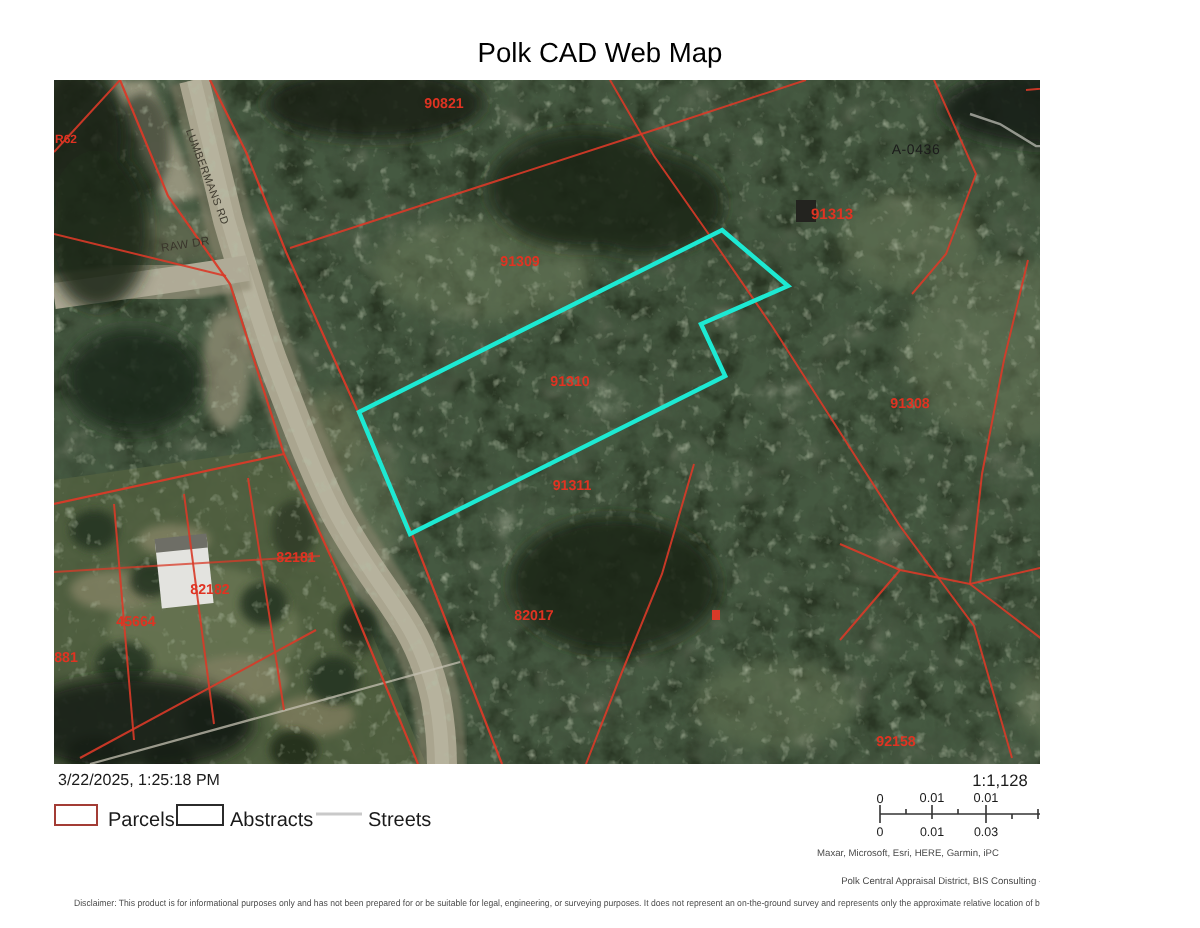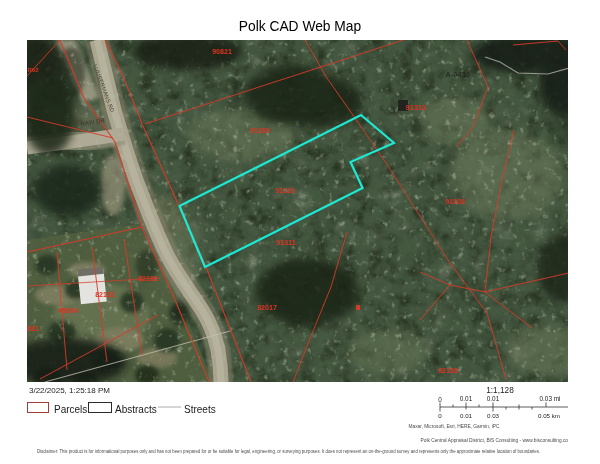--- a/index.html
+++ b/index.html
@@ -1,16 +1,16 @@
 <!DOCTYPE html>
 <html><head>
 <meta charset="utf-8">
 <style>
   html,body{margin:0;padding:0;background:#fff;}
-  #page{position:relative;width:568px;height:464px;background:#fff;overflow:hidden;
+  #page{position:relative;width:520px;height:464px;background:#fff;overflow:hidden;
         font-family:"Liberation Sans",sans-serif;}
 </style>
 </head>
 <body>
 <div id="page">
 <svg width="600" height="464" viewBox="0 0 600 464" xmlns="http://www.w3.org/2000/svg">
   <defs>
     <clipPath id="mapclip">
           <rect x="0" y="0" width="546" height="342"></rect>
         </clipPath>

